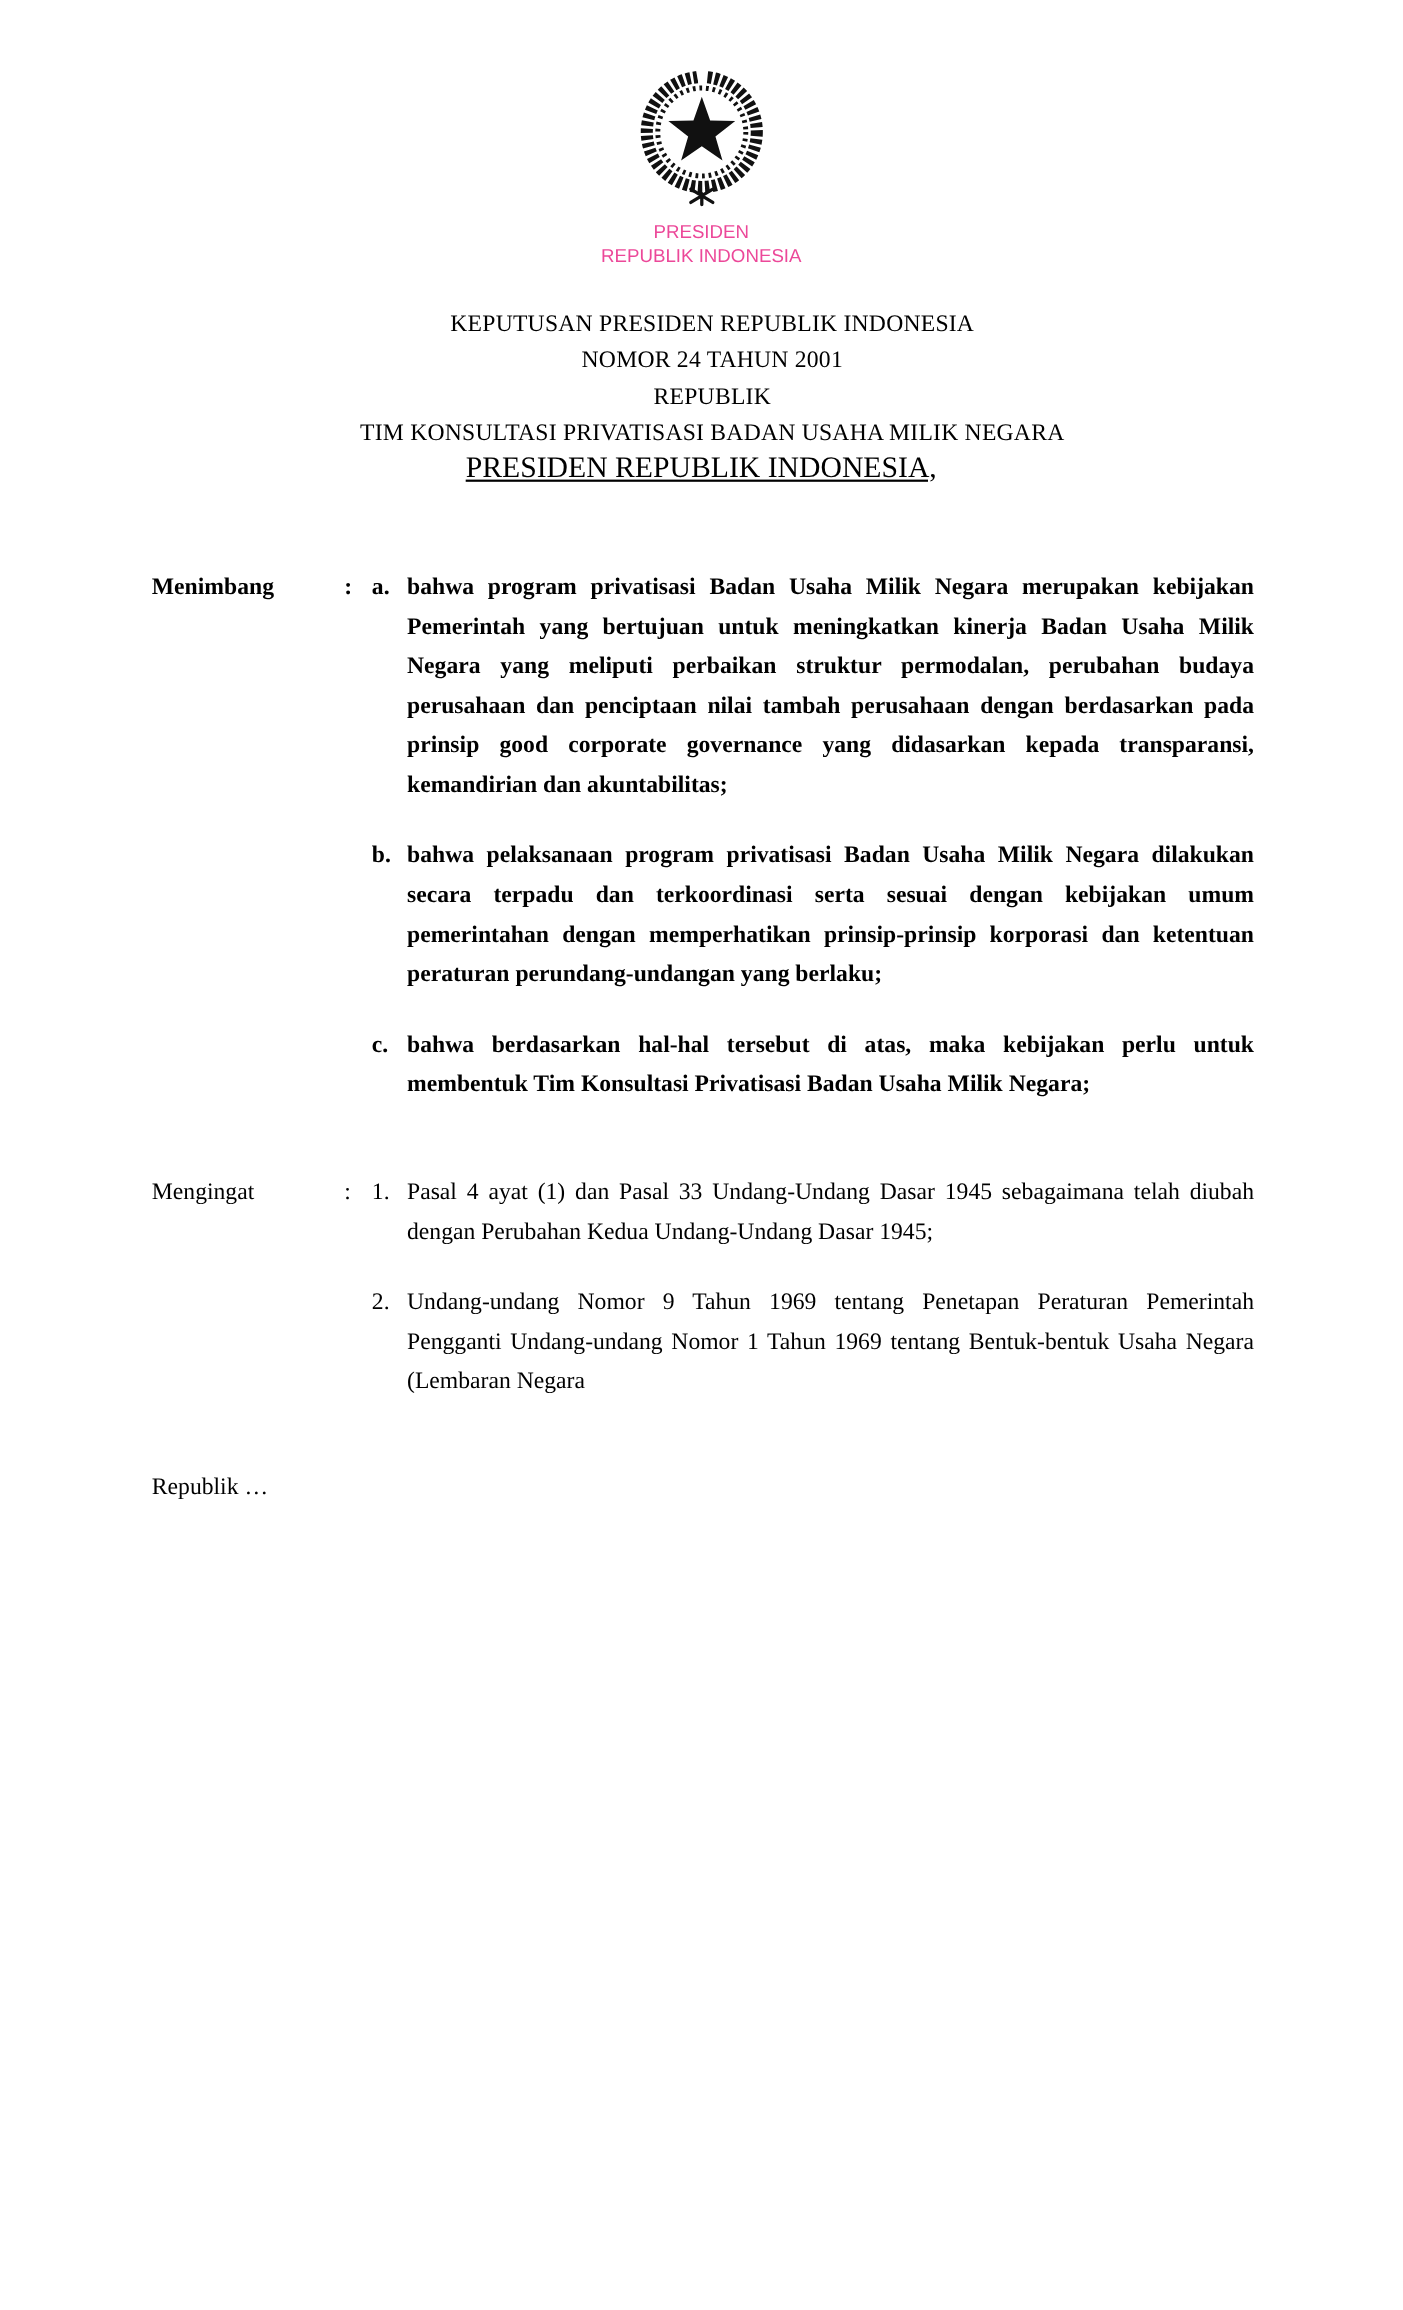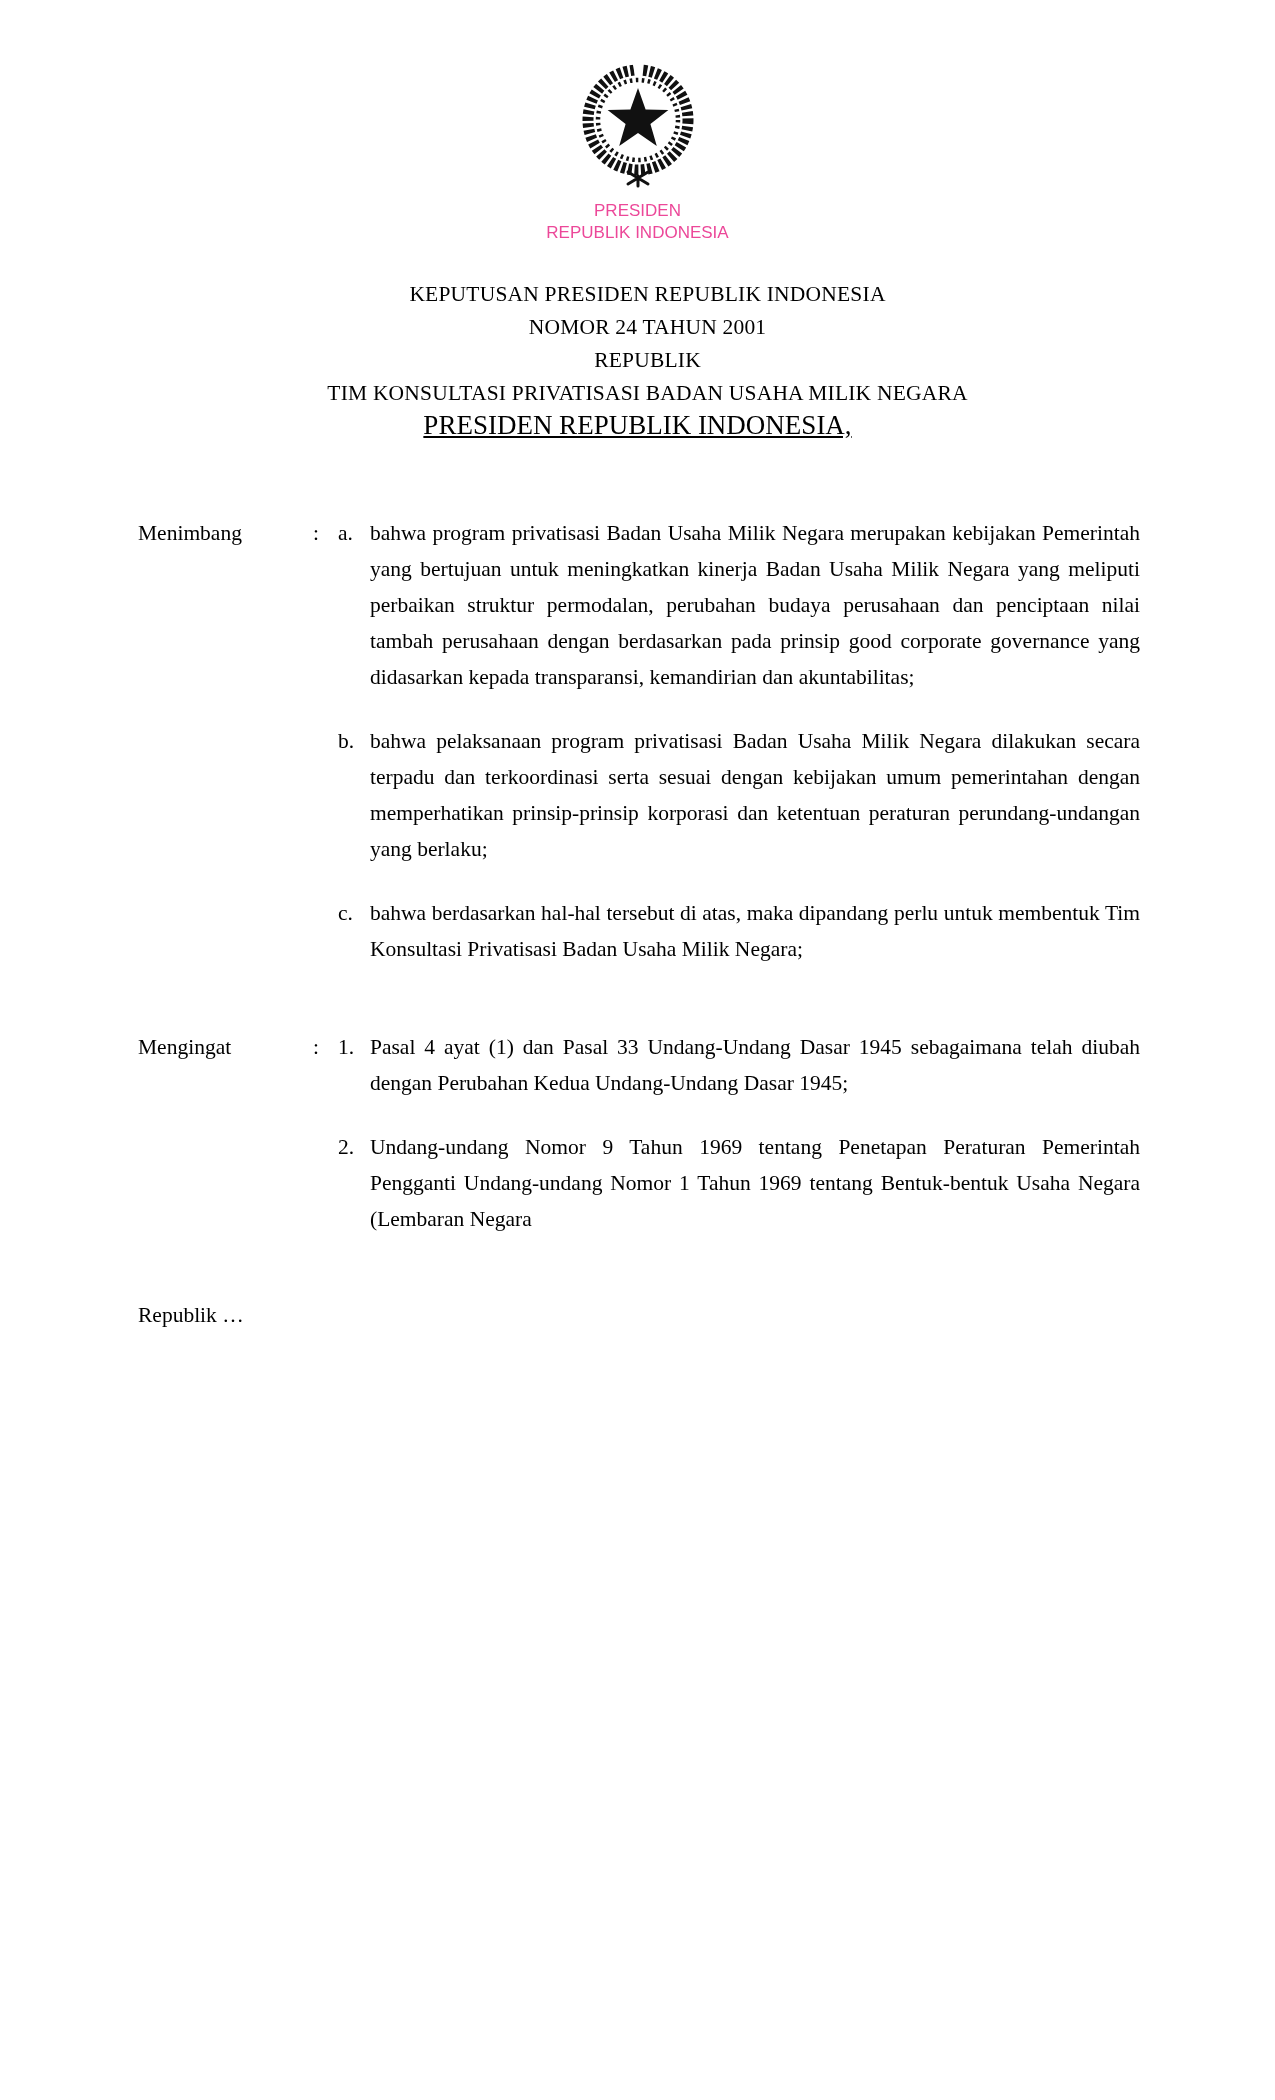--- a/index.html
+++ b/index.html
@@ -37,21 +37,21 @@
     line-height: 33px;
     letter-spacing: 0.2px;
     padding-left: 20px;
   }
   .salutation {
     text-align: center;
     font-size: 27px;
     text-decoration: underline;
   }
   .section { margin: 0 135px 0 138px; }
-  .section-menimbang { margin-top: 74px; }
+  .section-menimbang { margin-top: 74px; font-weight: bold; }
   .section-mengingat { margin-top: 62px; }
   .row {
     display: grid;
     grid-template-columns: 175px 25px 32px 1fr;
     font-size: 21.5px;
     line-height: 36px;
   }
   .item + .item { margin-top: 28px; }
   .cell-label { text-align: left; }
   .cell-colon { text-align: left; }
@@ -106,21 +106,21 @@
     <div class="row item">
       <div class="cell-label"></div>
       <div class="cell-colon"></div>
       <div class="cell-marker">b.</div>
       <div class="cell-text">bahwa pelaksanaan program privatisasi Badan Usaha Milik Negara dilakukan secara terpadu dan terkoordinasi serta sesuai dengan kebijakan umum pemerintahan dengan memperhatikan prinsip-prinsip korporasi dan ketentuan peraturan perundang-undangan yang berlaku;</div>
     </div>
     <div class="row item">
       <div class="cell-label"></div>
       <div class="cell-colon"></div>
       <div class="cell-marker">c.</div>
-      <div class="cell-text">bahwa berdasarkan hal-hal tersebut di atas, maka dipandang perlu untuk membentuk Tim Konsultasi Privatisasi Badan Usaha Milik Negara;</div>
+      <div class="cell-text">bahwa berdasarkan hal-hal tersebut di atas, maka kebijakan perlu untuk membentuk Tim Konsultasi Privatisasi Badan Usaha Milik Negara;</div>
     </div>
   </section>
 
   <section class="section section-mengingat">
     <div class="row item">
       <div class="cell-label">Mengingat</div>
       <div class="cell-colon">:</div>
       <div class="cell-marker">1.</div>
       <div class="cell-text">Pasal 4 ayat (1) dan Pasal 33 Undang-Undang Dasar 1945 sebagaimana telah diubah dengan Perubahan Kedua Undang-Undang Dasar 1945;</div>
     </div>

